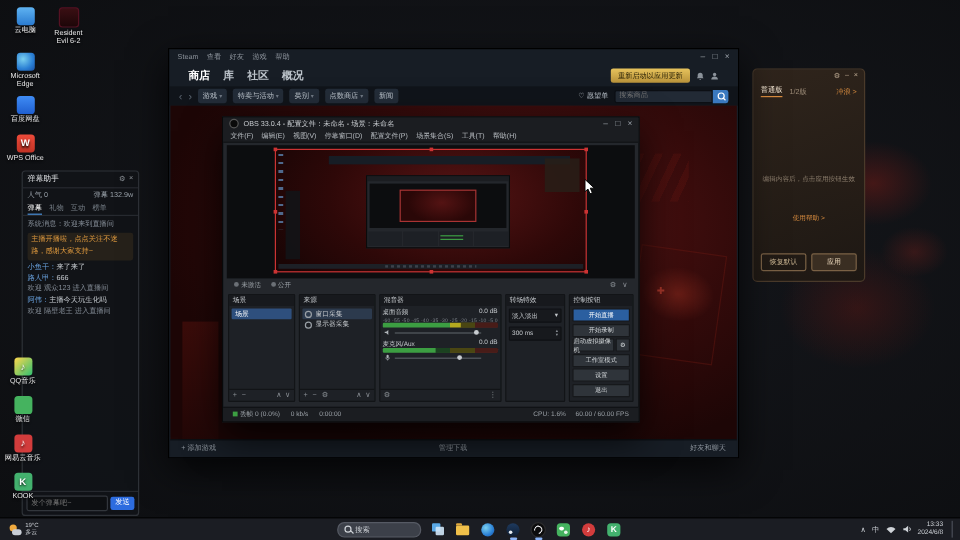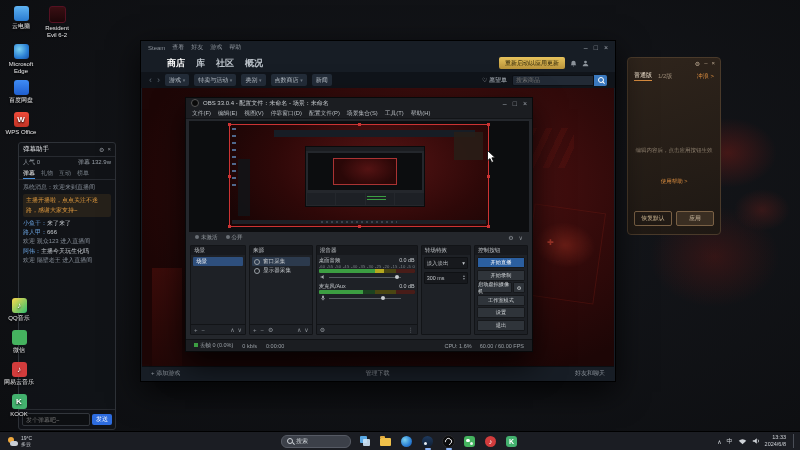--- a/index.html
+++ b/index.html
@@ -49,21 +49,21 @@
   .ch-input{height:15px;display:flex;align-items:center;gap:2px;padding:2px 3px;border-top:1px solid #272a30;}
   .ch-input input{flex:1;min-width:0;background:#0d0f12;border:1px solid #32363c;border-radius:2px;
     font-size:6px;color:#c9ced3;padding:1px 3px;height:9px;}
   .ch-send{background:#2d6cdf;color:#fff;font-size:6px;border-radius:2px;padding:1px 4px;line-height:9px;}
 
   
   #steam{left:140px;top:40px;width:474px;height:340px;background:#171d25;border:1px solid #000;
     box-shadow:0 10px 30px rgba(0,0,0,.75);z-index:10;}
   .s-titlebar{height:13px;display:flex;align-items:center;gap:7px;padding:0 7px;font-size:6px;color:#8b929a;}
   .winctl{margin-left:auto;display:flex;gap:6px;color:#9aa0a8;font-size:7px;line-height:1;}
-  .s-nav{height:18px;display:flex;align-items:center;gap:11px;padding:0 26px;font-size:9px;font-weight:bold;color:#bcc3ca;}
+  .s-nav{height:18px;display:flex;align-items:center;gap:11px;padding:0 16px;font-size:9px;font-weight:bold;color:#bcc3ca;}
   .s-nav .on{color:#fff;}
   .s-nav-right{margin-left:auto;display:flex;align-items:center;gap:5px;}
   .s-gold{background:linear-gradient(#e7c35c,#b8923a);color:#2a2206;font-size:6px;font-weight:normal;
     padding:1.5px 6px;border-radius:2px;white-space:nowrap;}
   .s-toolbar{height:16px;background:#10141a;display:flex;align-items:center;gap:5px;padding:0 8px;
     font-size:6px;color:#aeb6bd;}
   .s-arrow{color:#5b6570;font-size:9px;line-height:1;}
   .s-pill{background:#232c38;border-radius:2px;padding:1.5px 4px;white-space:nowrap;color:#b9c1c9;}
   .s-pill .car{color:#6f7883;font-size:5px;}
   .s-search{display:flex;align-items:center;gap:0;margin-left:auto;}

